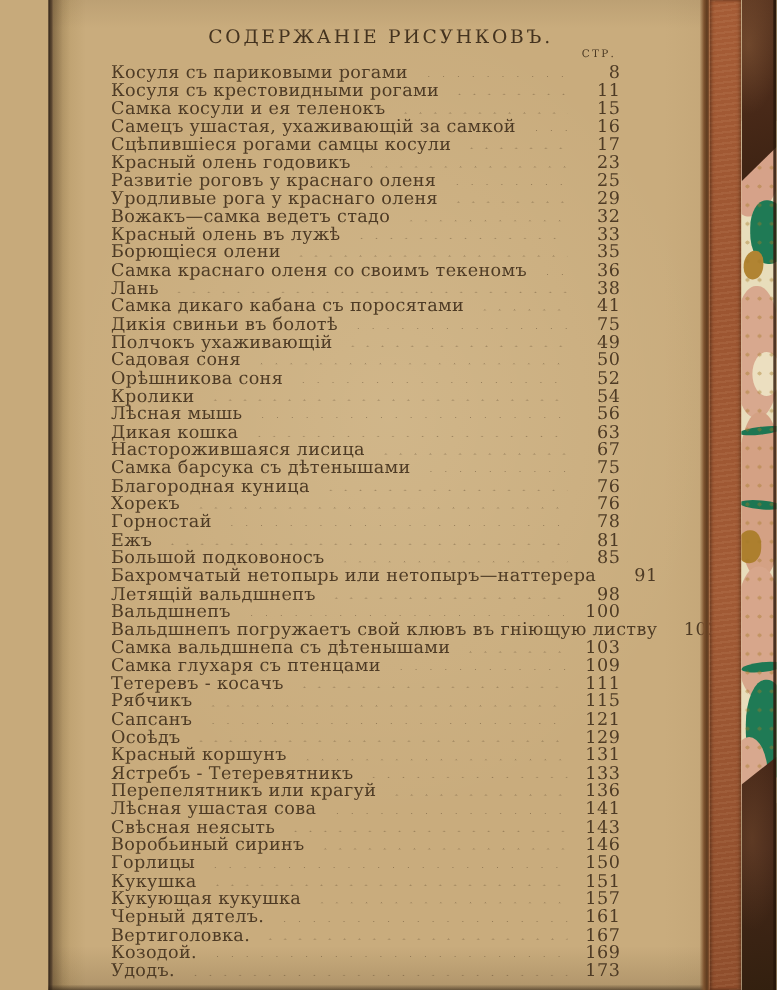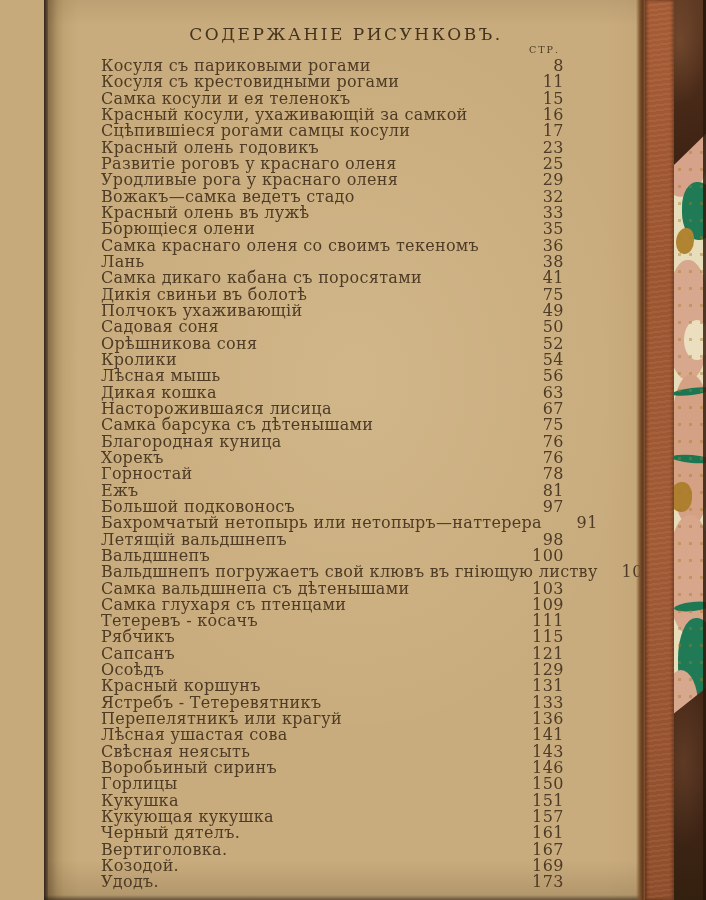--- a/index.html
+++ b/index.html
@@ -104,21 +104,21 @@
     <span class="num">11</span>
   </div>
 
   <div class="row">
     <span class="lbl">Самка косули и ея теленокъ</span>
     <span class="dots"></span>
     <span class="num">15</span>
   </div>
 
   <div class="row">
-    <span class="lbl">Красный косули, ухаживающій за самкой</span>
+    <span class="lbl">Самецъ ушастая, ухаживающій за самкой</span>
     <span class="dots"></span>
     <span class="num">16</span>
   </div>
 
   <div class="row">
     <span class="lbl">Сцѣпившіеся рогами самцы косули</span>
     <span class="dots"></span>
     <span class="num">17</span>
   </div>
 
@@ -250,21 +250,21 @@
 
   <div class="row">
     <span class="lbl">Ежъ</span>
     <span class="dots"></span>
     <span class="num">81</span>
   </div>
 
   <div class="row">
     <span class="lbl">Большой подковоносъ</span>
     <span class="dots"></span>
-    <span class="num">97</span>
+    <span class="num">85</span>
   </div>
 
   <div class="row">
     <span class="lbl">Бахромчатый нетопырь или нетопыръ—наттерера</span>
     <span class="dots"></span>
     <span class="num">91</span>
   </div>
 
   <div class="row">
     <span class="lbl">Летящій вальдшнепъ</span>

